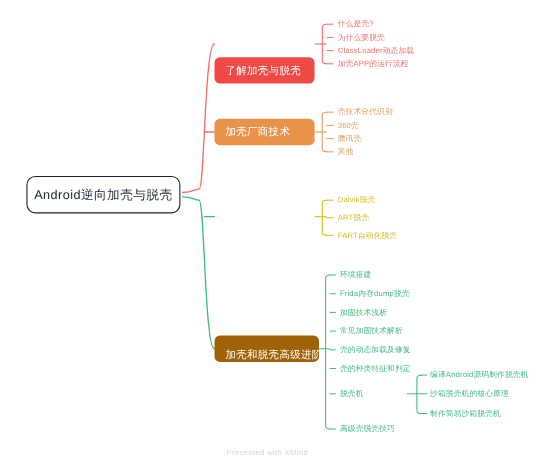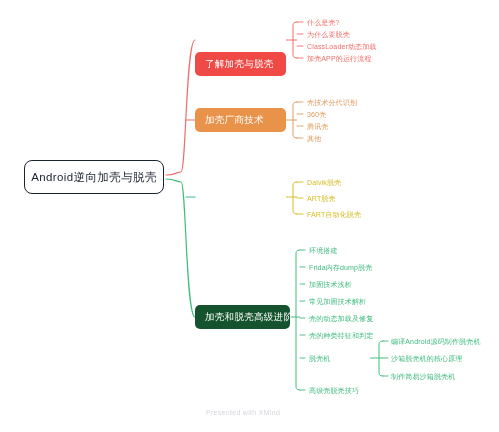--- a/index.html
+++ b/index.html
@@ -59,21 +59,21 @@
     padding: 0 10px;
     color: #ffffff;
     font-size: 9.5px;
     letter-spacing: 0.3px;
     white-space: nowrap;
     height: 24px;
   }
   .topic-red    { background: #f04a46; margin-top: 24px; }
   .topic-orange { background: #e8924a; text-align: center; }
   .topic-yellow { background: #f2d109; color: #3d3300; }
-  .topic-green  { background: #14532d; }
+  .topic-green  { background: #a16207; align-items: flex-end; }
 
   
   .leaf {
     position: absolute;
     font-size: 7px;
     letter-spacing: 0.15px;
     white-space: nowrap;
     line-height: 1;
   }
   .leaf-red    { color: #ef6e6a; }

